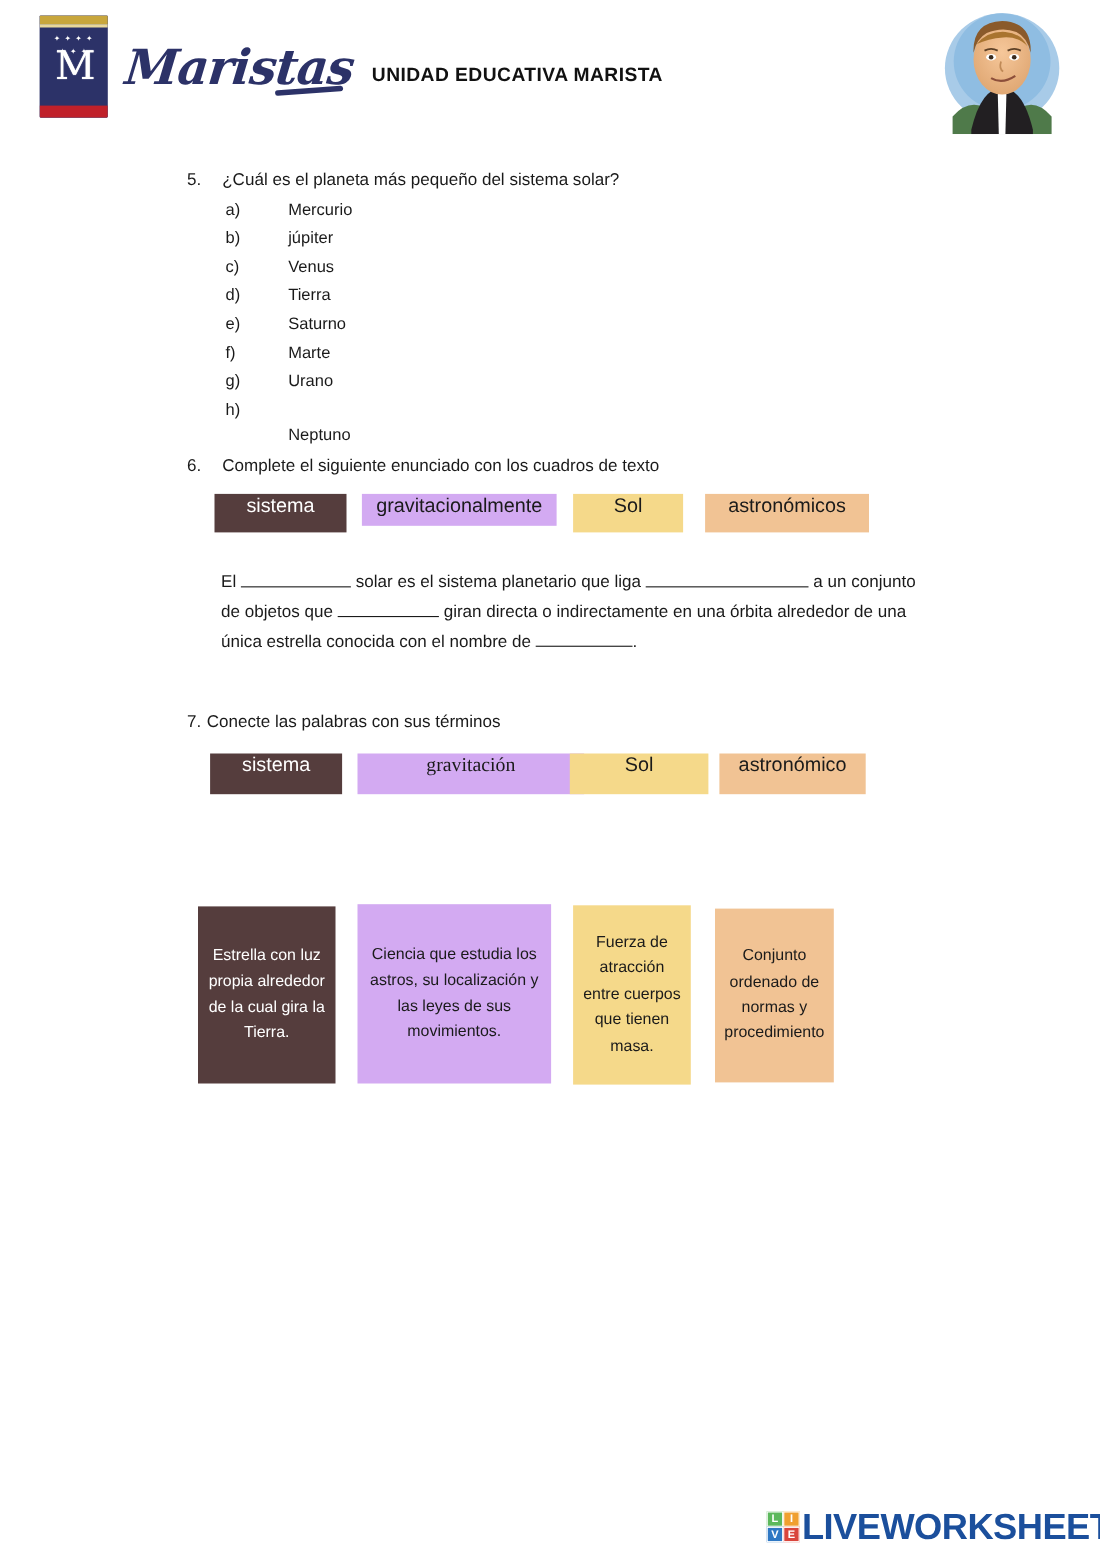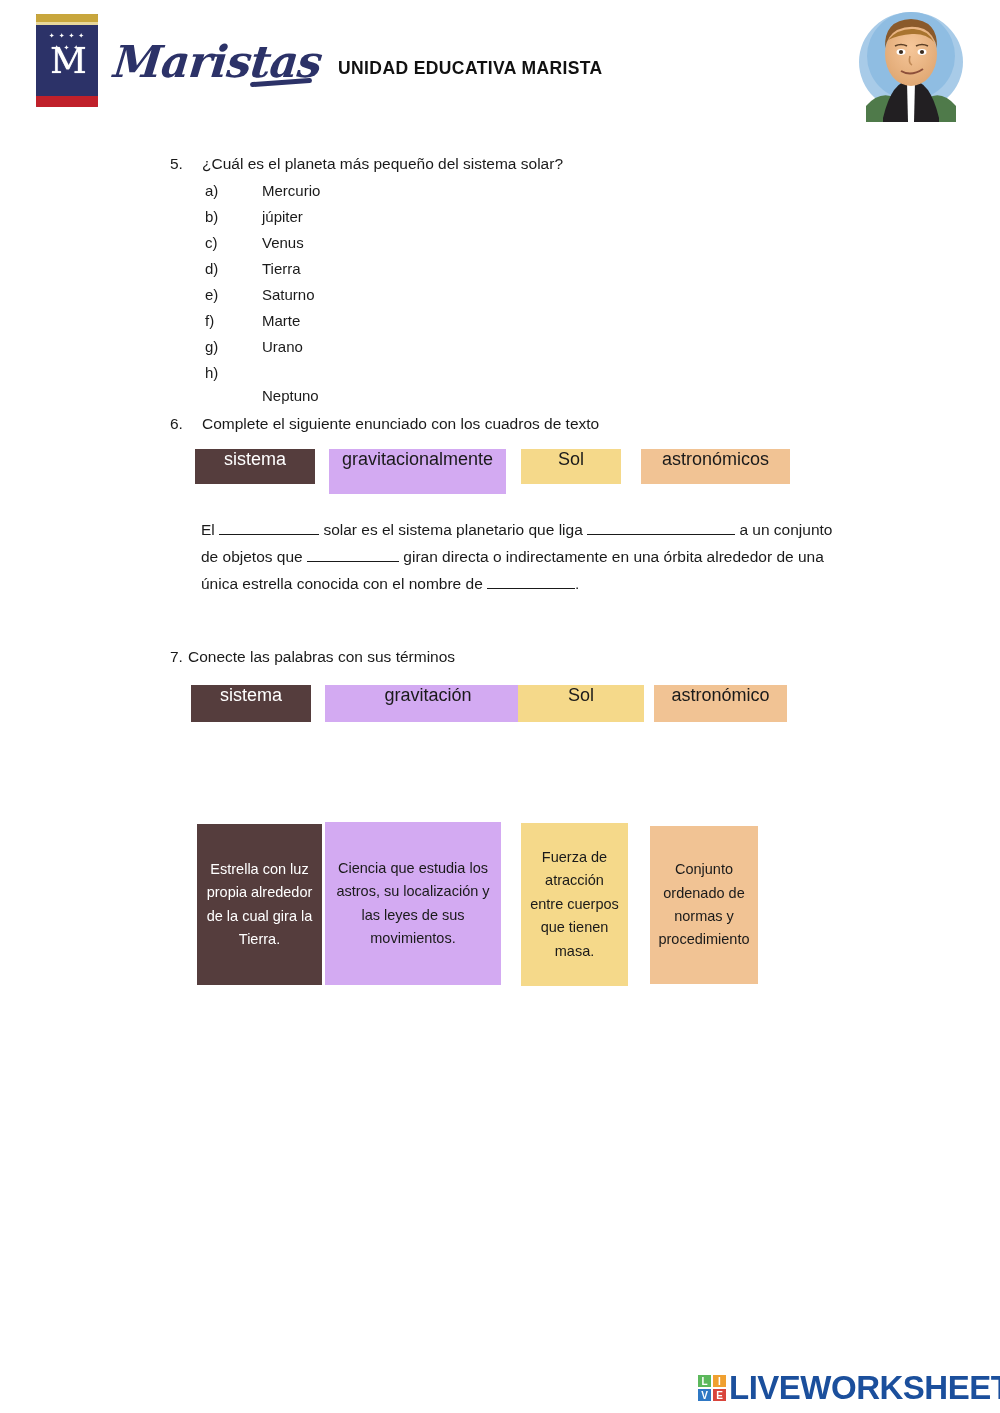--- a/index.html
+++ b/index.html
@@ -187,21 +187,21 @@
 
   <div class="opt-letter" style="left:205px;top:364px;">h)</div>
   <div class="opt-label" style="left:262px;top:364px;margin-top:23px;">Neptuno</div>
 
   <div class="q-num" style="left:170px;top:415px;">6.</div>
   <div class="q-text" style="left:202px;top:415px;">Complete el siguiente enunciado con los cuadros de texto</div>
 
   <div class="wordbox" style="left:195px;top:449px;width:120px;height:35px;background:#553d3d;color:#ffffff;">
     <span>sistema</span>
   </div>
-  <div class="wordbox" style="left:329px;top:449px;width:177px;height:45px;background:#d3aaf2;color:#1a1a1a;">
+  <div class="wordbox" style="left:329px;top:449px;width:177px;height:29px;background:#d3aaf2;color:#1a1a1a;">
     <span>gravitacionalmente</span>
   </div>
   <div class="wordbox" style="left:521px;top:449px;width:100px;height:35px;background:#f5d98a;color:#1a1a1a;">
     <span>Sol</span>
   </div>
   <div class="wordbox" style="left:641px;top:449px;width:149px;height:35px;background:#f1c394;color:#1a1a1a;">
     <span>astronómicos</span>
   </div>
 
   <div class="para" style="left:201px;top:516px;">
@@ -214,31 +214,31 @@
     <span>giran directa o indirectamente en una órbita alrededor de una única estrella conocida con el nombre de</span>
     <span class="blank" style="width:88px;"></span><span>.</span>
   </div>
 
   <div class="q-num" style="left:170px;top:648px;">7.</div>
   <div class="q-text" style="left:188px;top:648px;">Conecte las palabras con sus términos</div>
 
   <div class="wordbox" style="left:191px;top:685px;width:120px;height:37px;background:#553d3d;color:#ffffff;">
     <span>sistema</span>
   </div>
-  <div class="wordbox" style="left:325px;top:685px;width:206px;height:37px;background:#d3aaf2;color:#1a1a1a;">
+  <div class="wordbox" style="left:325px;top:685px;width:206px;height:37px;background:#d3aaf2;color:#1a1a1a;font-family:Liberation Serif, serif;">
     <span>gravitación</span>
   </div>
   <div class="wordbox" style="left:518px;top:685px;width:126px;height:37px;background:#f5d98a;color:#1a1a1a;">
     <span>Sol</span>
   </div>
   <div class="wordbox" style="left:654px;top:685px;width:133px;height:37px;background:#f1c394;color:#1a1a1a;">
     <span>astronómico</span>
   </div>
 
-  <div class="defbox" style="left:197px;top:824px;width:125px;height:161px;background:#553d3d;color:#ffffff;">
+  <div class="defbox" style="left:180px;top:824px;width:125px;height:161px;background:#553d3d;color:#ffffff;">
     <span>Estrella con luz propia alrededor de la cual gira la Tierra.</span>
   </div>
   <div class="defbox" style="left:325px;top:822px;width:176px;height:163px;background:#d3aaf2;color:#1a1a1a;">
     <span>Ciencia que estudia los astros, su localización y las leyes de sus movimientos.</span>
   </div>
   <div class="defbox" style="left:521px;top:823px;width:107px;height:163px;background:#f5d98a;color:#1a1a1a;">
     <span>Fuerza de atracción entre cuerpos que tienen masa.</span>
   </div>
   <div class="defbox" style="left:650px;top:826px;width:108px;height:158px;background:#f1c394;color:#1a1a1a;">
     <span>Conjunto ordenado de normas y procedimiento</span>

